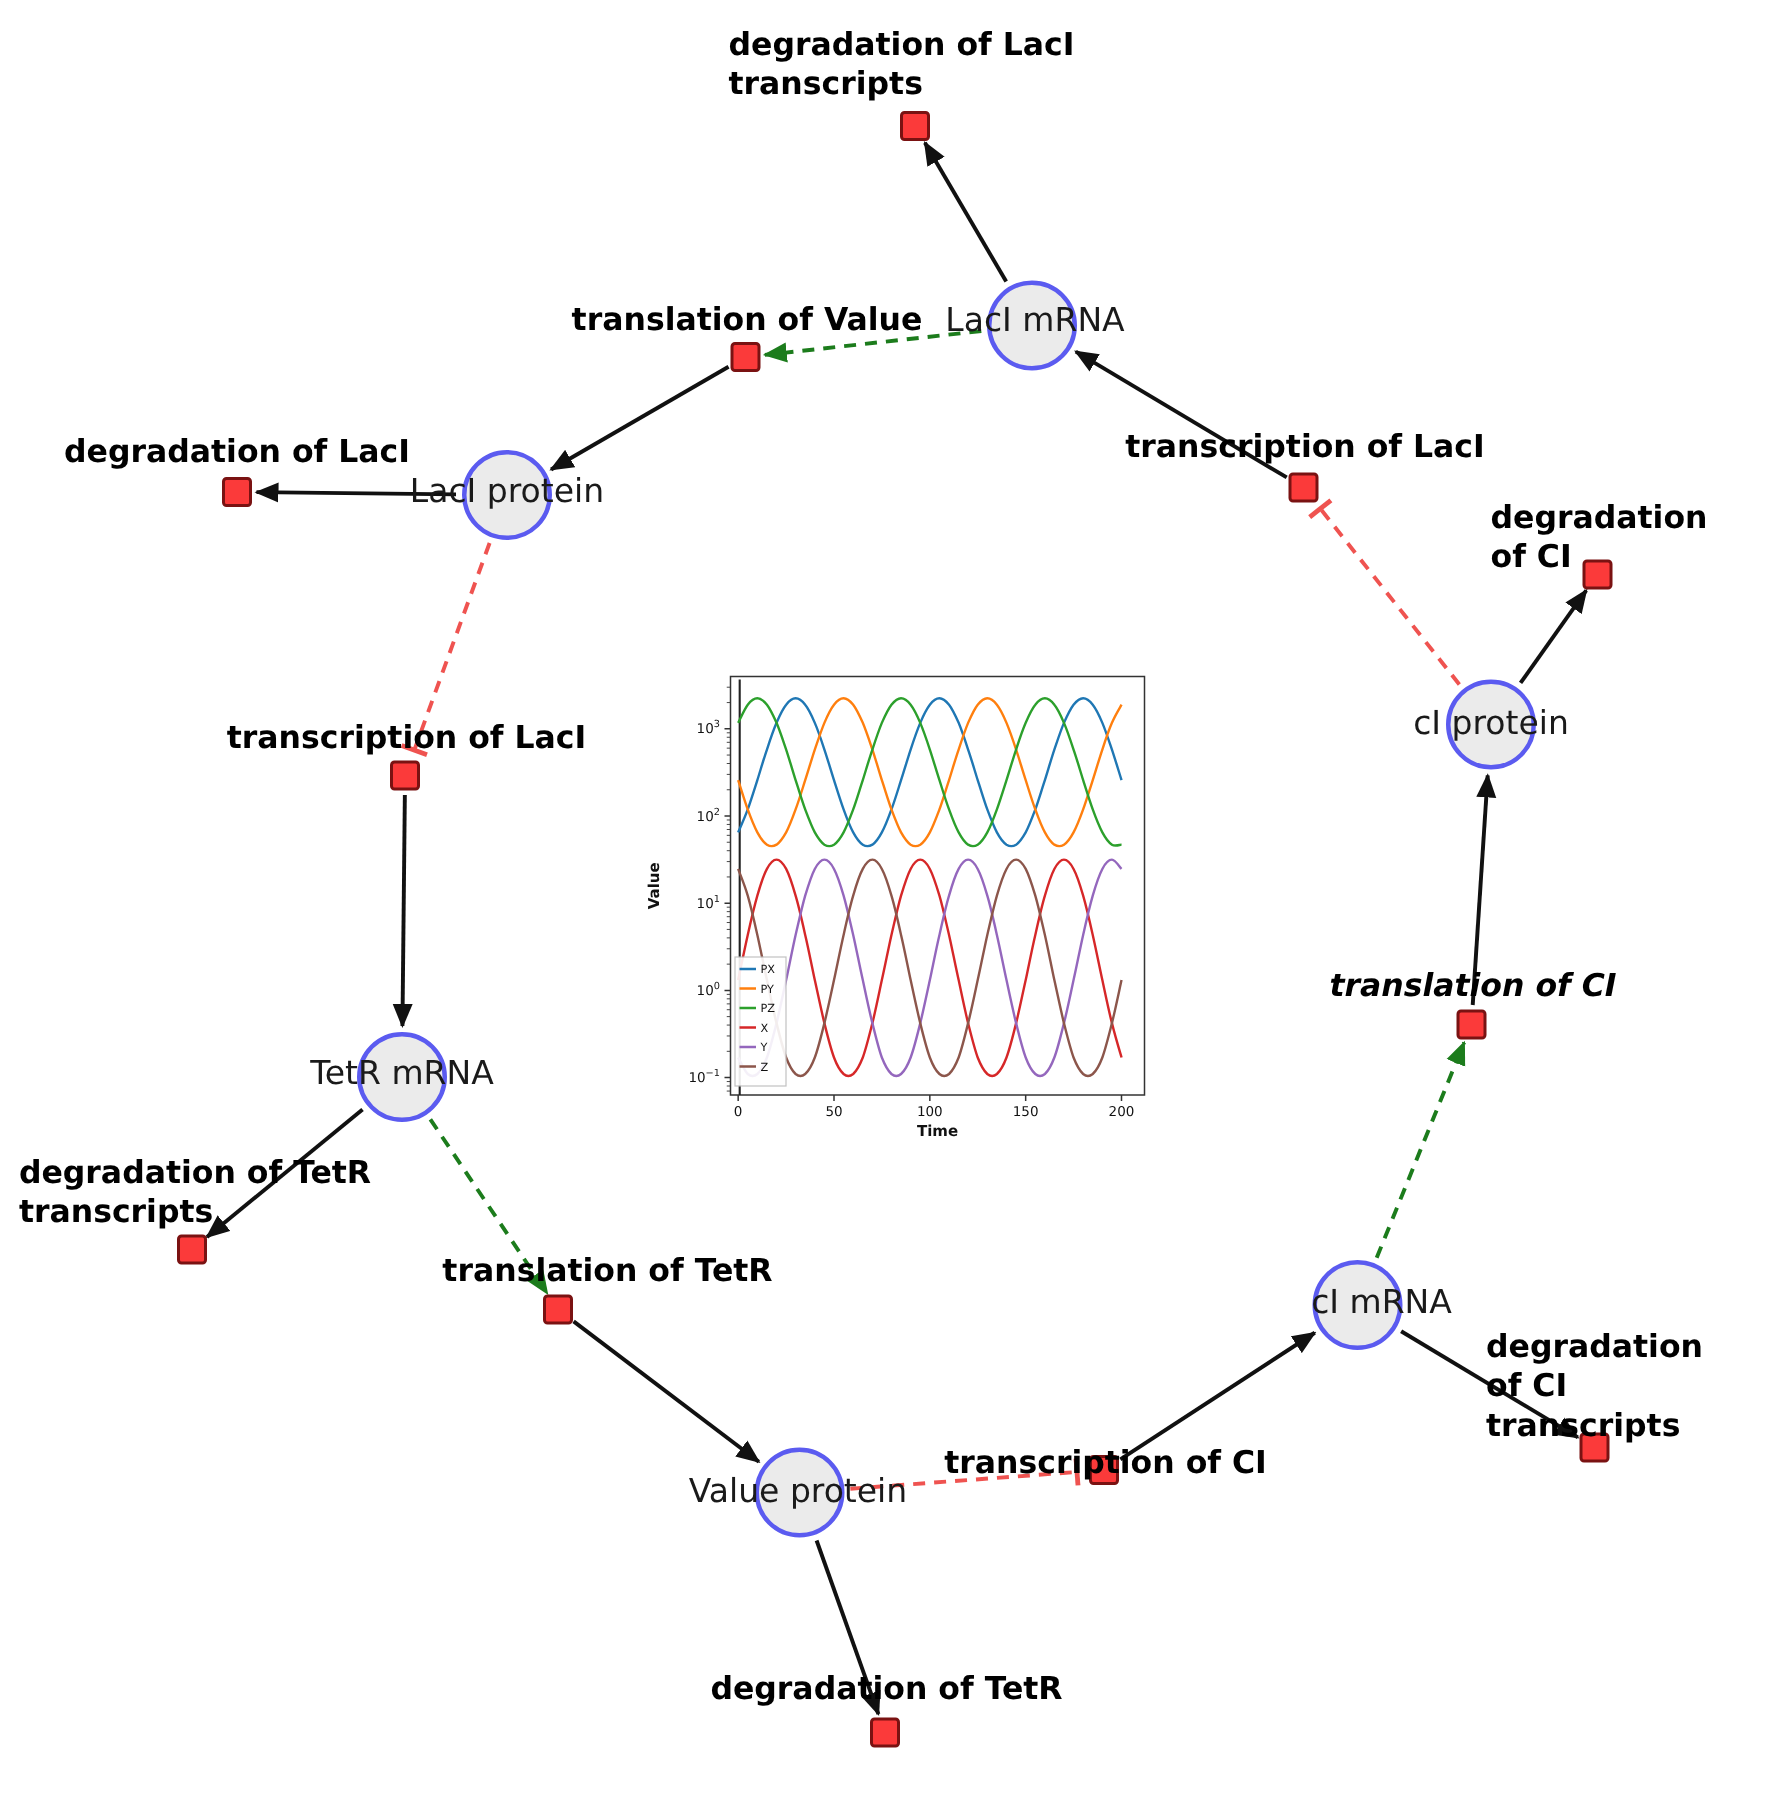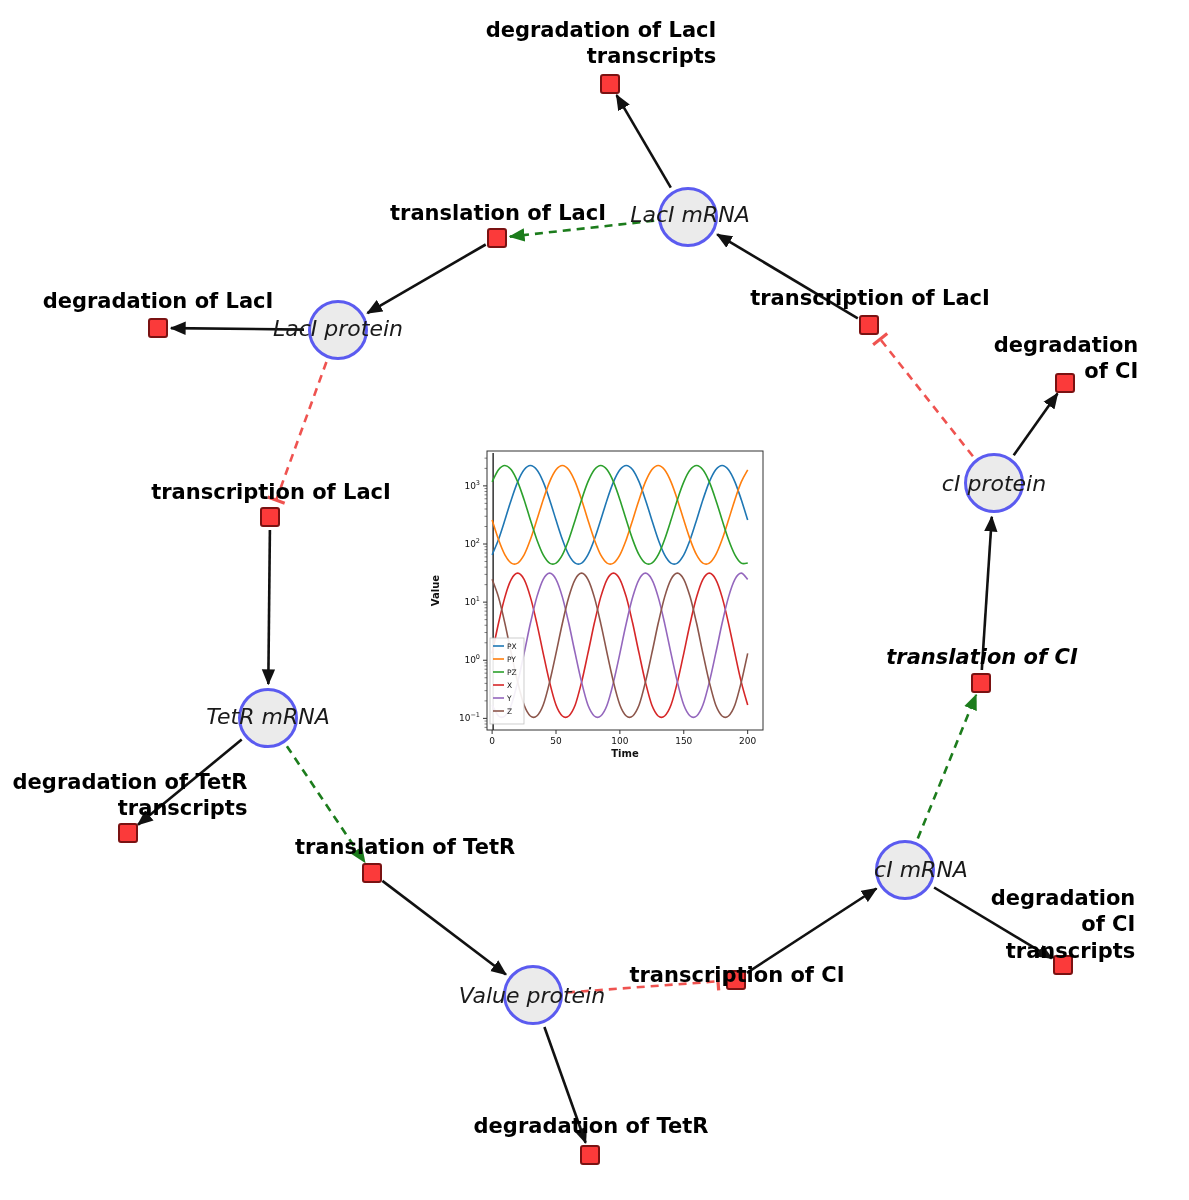--- a/index.html
+++ b/index.html
@@ -4,23 +4,23 @@
 <style>
   html,body{margin:0;padding:0;background:#fff;}
   .stage{position:relative;width:1189px;height:1200px;background:#fff;
          font-family:"DejaVu Sans",sans-serif;overflow:hidden;}
   #edges-layer{position:absolute;left:0;top:0;}
   .species{position:absolute;width:60px;height:60px;border-radius:50%;
            background:#ebebeb;border:3px solid #5b5bf0;box-sizing:border-box;}
   .reaction{position:absolute;width:20px;height:20px;background:#fb3a3a;
             border:2px solid #7a1212;border-radius:3px;box-sizing:border-box;}
   .slabel{position:absolute;transform:translate(-50%,-50%);font-size:22px;
-          color:#1a1a1a;white-space:nowrap;font-style:italic;}
+          color:#1a1a1a;white-space:nowrap;}
   .rlabel{position:absolute;transform:translate(-50%,-50%);font-size:21px;
-          font-weight:bold;color:#000;text-align:right;white-space:pre-line;
+          font-weight:bold;color:#000;text-align:left;white-space:pre-line;
           line-height:1.25;}
   .inset{position:absolute;left:425px;top:445px;width:345px;height:315px;}
   svg text{font-family:"DejaVu Sans",sans-serif;}
 </style>
 </head>
 <body>
 
 <div class="stage">
   <svg id="edges-layer" width="1189" height="1200">
     <defs>
@@ -78,21 +78,21 @@
     </div>
   <div id="labels-layer">
       <div class="slabel" style="left: 690px; top: 214px;">LacI mRNA</div>
       <div class="slabel" style="left: 338px; top: 328px;">LacI protein</div>
       <div class="slabel" style="left: 994px; top: 483px;">cI protein</div>
       <div class="slabel" style="left: 268px; top: 716px;">TetR mRNA</div>
       <div class="slabel" style="left: 905px; top: 869px; margin-left: 16px;">cI mRNA</div>
       <div class="slabel" style="left: 532px; top: 995px;">Value protein</div>
       <div class="rlabel" style="left: 601px; top: 43px;">degradation of LacI
 transcripts</div>
-      <div class="rlabel" style="left: 498px; top: 213px;">translation of LacI</div>
+      <div class="rlabel" style="left: 498px; top: 213px;">translation of Value</div>
       <div class="rlabel" style="left: 870px; top: 298px;">transcription of LacI</div>
       <div class="rlabel" style="left: 158px; top: 301px;">degradation of LacI</div>
       <div class="rlabel" style="left: 1066px; top: 358px;">degradation of CI</div>
       <div class="rlabel" style="left: 271px; top: 492px;">transcription of LacI</div>
       <div class="rlabel" style="left: 982px; top: 657px; font-style: italic;">translation of CI</div>
       <div class="rlabel" style="left: 130px; top: 795px;">degradation of TetR
 transcripts</div>
       <div class="rlabel" style="left: 373px; top: 847px; margin-left: 32px;">translation of TetR</div>
       <div class="rlabel" style="left: 1063px; top: 924px;">degradation of CI
 transcripts</div>

